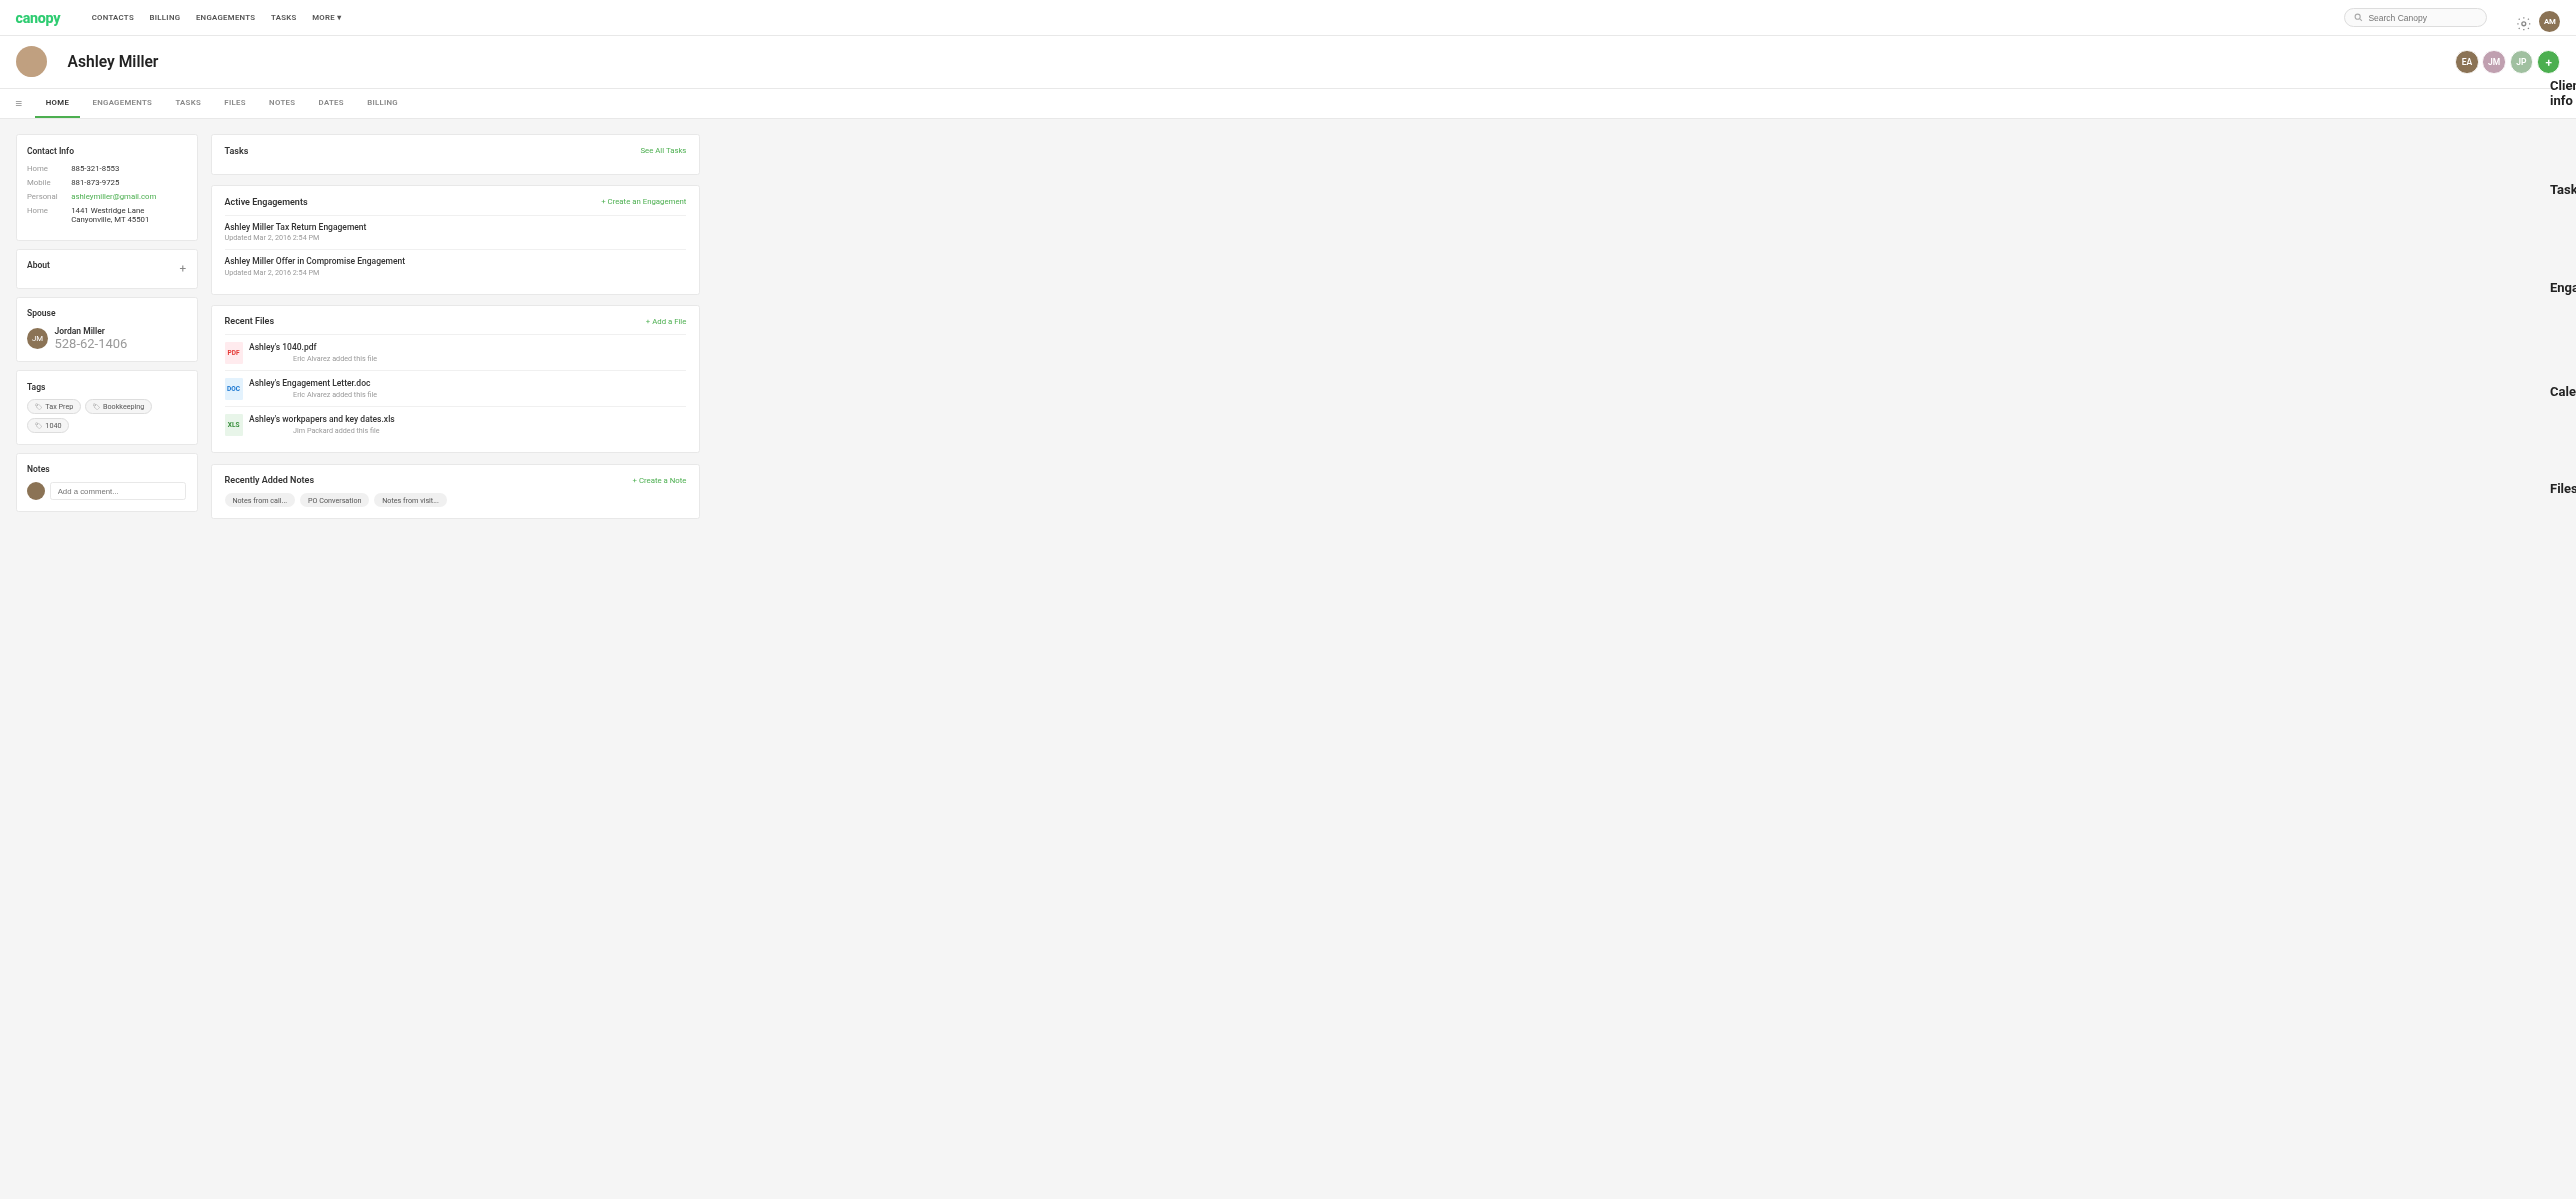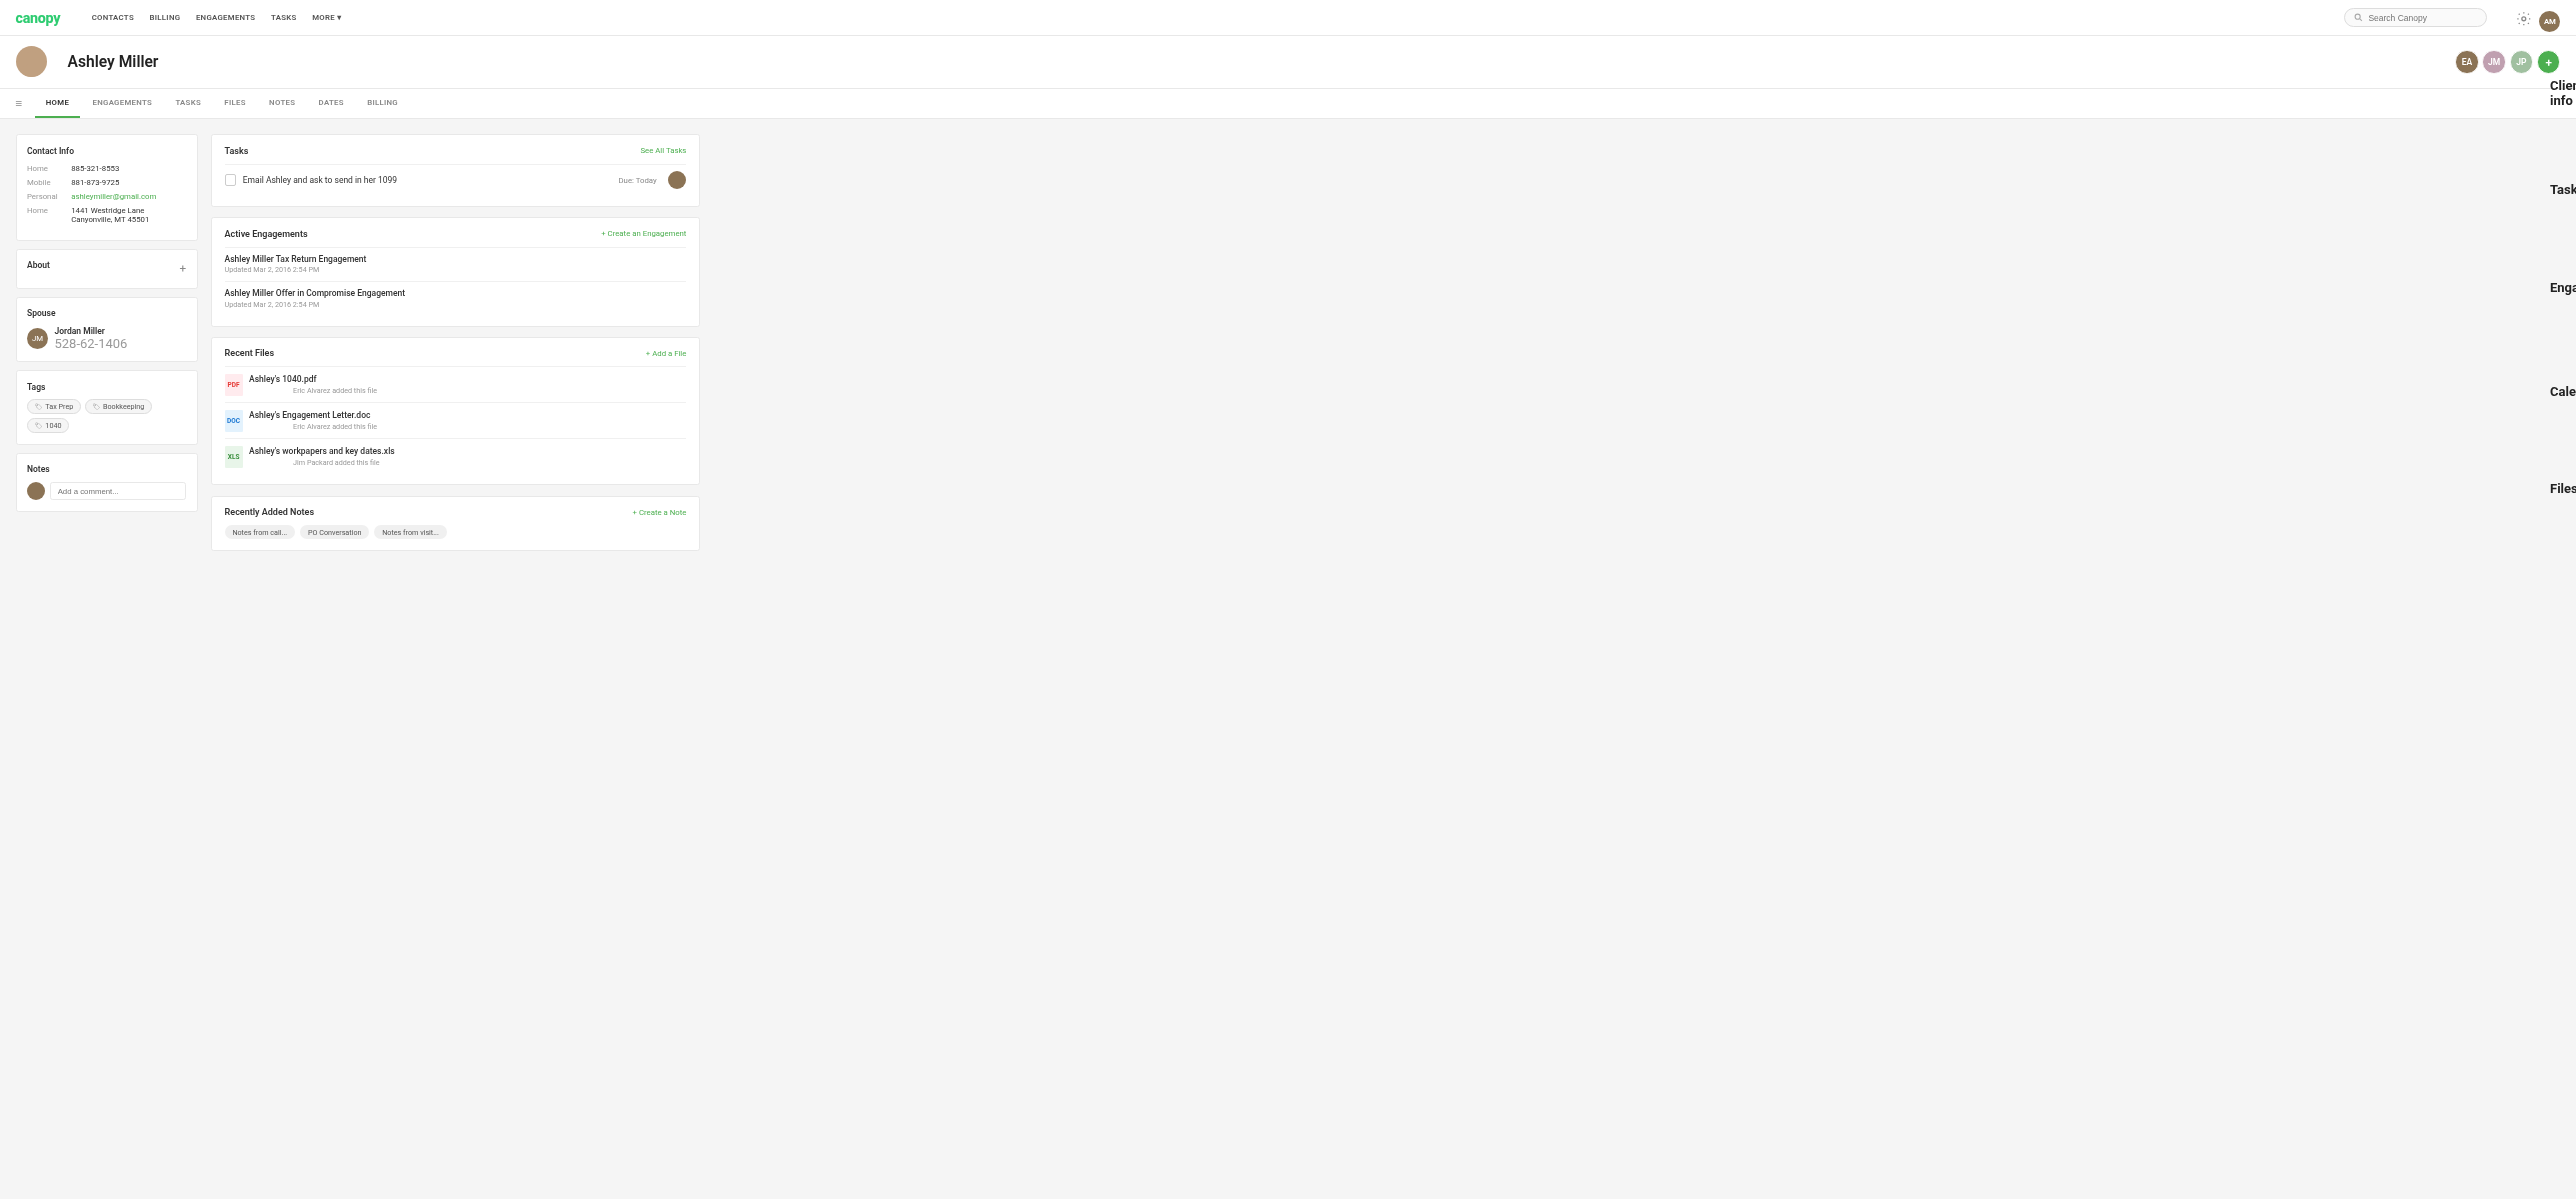--- a/index.html
+++ b/index.html
@@ -8,21 +8,21 @@
     
     .top-nav { background: #fff; border-bottom: 0.7px solid #e8e8e8; display: flex; align-items: center; padding: 0 15.6px; height: 36px; gap: 21px; }
     .logo { color: #4CAF50; font-weight: 800; font-size: 14.3px; letter-spacing: -0.3px; margin-right: 10.4px; }
     .logo span { color: #2ecc71; }
     .nav-links { display: flex; gap: 15.6px; }
     .nav-link { color: #555; font-size: 7.8px; font-weight: 600; text-transform: uppercase; letter-spacing: 0.3px; cursor: pointer; text-decoration: none; }
     .nav-more { display: flex; align-items: center; gap: 2.6px; }
     .nav-spacer { flex: 1; }
     .search-bar { display: flex; align-items: center; border: 0.7px solid #ddd; border-radius: 13px; padding: 3.9px 9px; gap: 5.2px; background: #fafafa; width: 143px; }
     .search-bar input { border: none; background: transparent; outline: none; font-size: 8.5px; color: #555; width: 100%; }
-    .nav-icons { display: flex; align-items: flex-start; gap: 7.8px; margin-left: 7.8px; margin-top: 8px; }
+    .nav-icons { display: flex; align-items: flex-end; gap: 7.8px; margin-left: 7.8px; margin-top: 8px; }
     .gear-icon { width: 15.6px; height: 15.6px; cursor: pointer; color: #888; }
     .user-avatar { width: 21px; height: 21px; border-radius: 50%; background: #8B7355; overflow: hidden; cursor: pointer; display: flex; align-items: center; justify-content: center; color: #fff; font-size: 7.8px; font-weight: 600; }
 
     
     .client-header { background: #fff; border-bottom: 0.7px solid #e8e8e8; padding: 10.4px 15.6px; display: flex; align-items: center; justify-content: space-between; }
     .client-title { display: flex; align-items: center; gap: 21px; }
     .client-avatar { width: 31px; height: 31px; border-radius: 50%; background: #c0a080; display: flex; align-items: center; justify-content: center; color: #fff; font-size: 11.7px; font-weight: 600; overflow: hidden; }
     .client-name { font-size: 15.6px; font-weight: 600; color: #222; }
     .team-avatars { display: flex; gap: 3.9px; align-items: center; }
     .team-avatar { width: 23.4px; height: 23.4px; border-radius: 50%; display: flex; align-items: center; justify-content: center; font-size: 8.5px; font-weight: 600; color: #fff; cursor: pointer; border: 1.3px solid #fff; }
@@ -253,26 +253,20 @@
 
     </aside>
 
     <main class="right-content">
 
       <div class="content-card">
         <div class="card-header">
           <span class="card-title">Tasks</span>
           <span class="card-action">See All Tasks</span>
         </div>
-        <div class="task-row">
-          <div class="task-checkbox"></div>
-          <span class="task-text">Email Ashley and ask to send in her 1099</span>
-          <span class="task-due">Due: Today</span>
-          <div class="task-assignee"></div>
-        </div>
       </div>
 
       <div class="content-card">
         <div class="card-header">
           <span class="card-title">Active Engagements</span>
           <span class="card-action">+ Create an Engagement</span>
         </div>
         <div class="engagement-item">
           <div class="engagement-name">Ashley Miller Tax Return Engagement</div>
           <div class="engagement-date">Updated Mar 2, 2016 2:54 PM</div>

